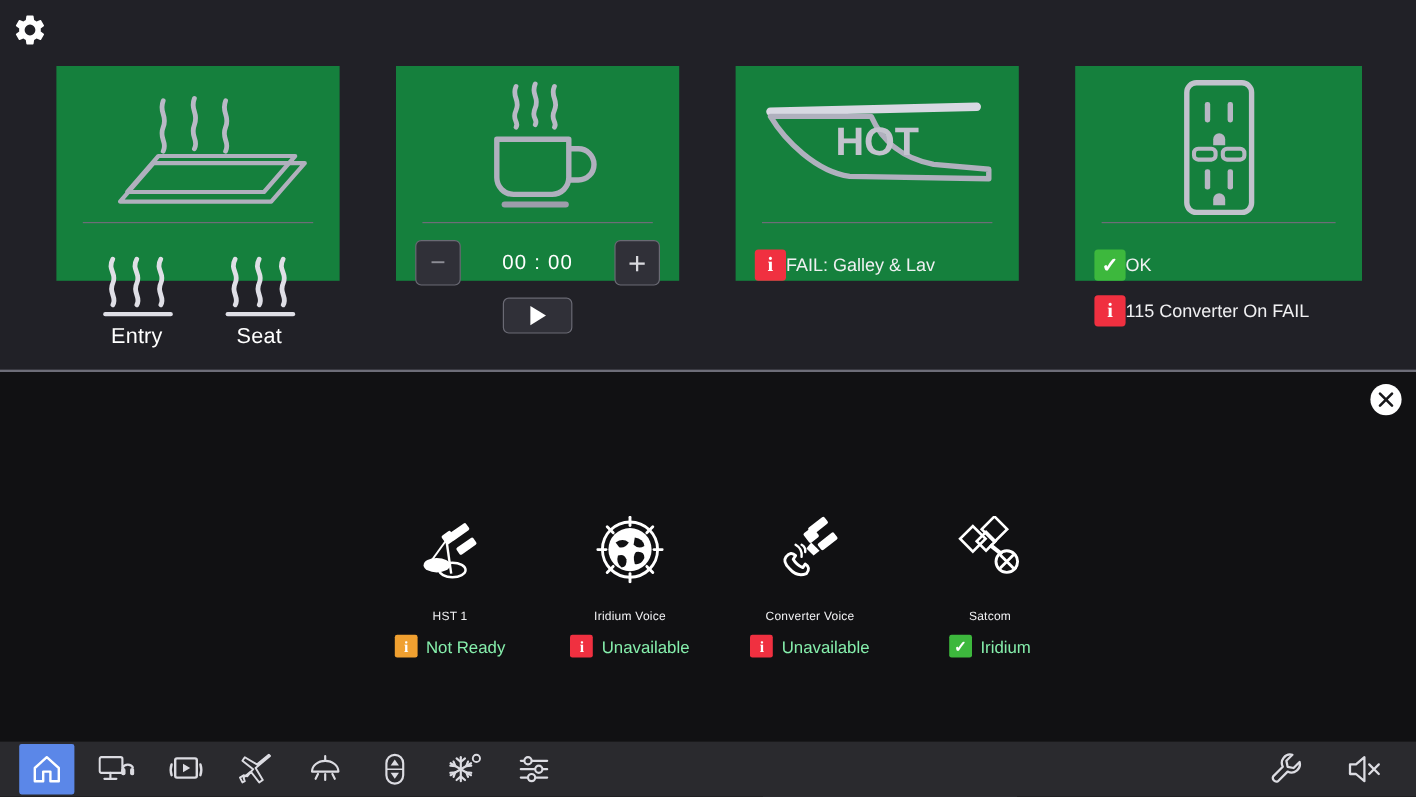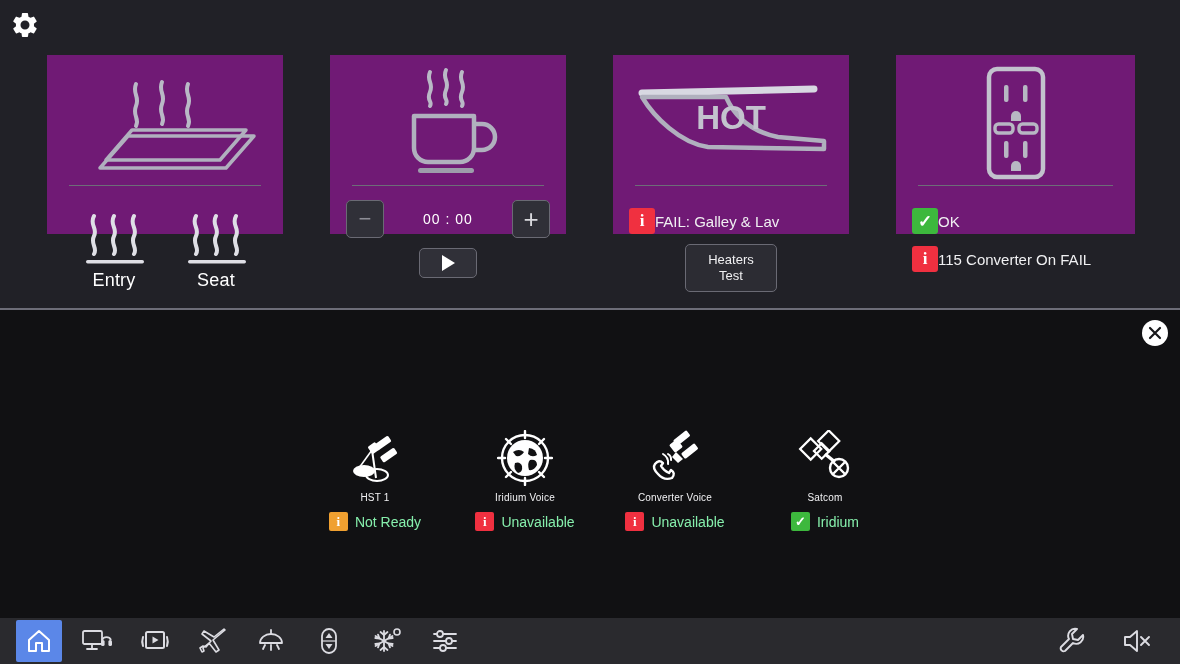--- a/index.html
+++ b/index.html
@@ -20,21 +20,21 @@
   }
   .gear-btn {
     position: absolute; left: 8px; top: 8px; width: 34px; height: 34px;
     display: flex; align-items: center; justify-content: center;
   }
   .cards-row {
     position: absolute; left: 0; top: 55px; height: 253px; width: 1180px;
   }
   .card {
     position: absolute; top: 0; width: 236px; height: 179px;
-    background: #701a75;
+    background: #15803d;
   }
   .card.c1 { left: 47px; }
   .card.c2 { left: 330px; }
   .card.c3 { left: 613px; }
   .card.c4 { left: 896px; width: 239px; }
 
   .card-icon {
     height: 130px; display: flex; align-items: center; justify-content: center;
     padding-top: 6px;
   }
@@ -52,21 +52,21 @@
   .timer-row {
     display: flex; align-items: center; justify-content: space-between;
     padding: 14px 16px 0;
   }
   .tbtn {
     width: 38px; height: 38px; border: 1px solid #6a6a74; border-radius: 5px;
     background: #303038; display: flex; align-items: center; justify-content: center;
     color: #d9d9de; font-size: 26px; line-height: 1;
   }
   .tbtn.minus { color: #8d8d96; font-size: 22px; }
-  .timer-val { font-size: 14px; color: #ffffff; letter-spacing: 1px; }
+  .timer-val { font-size: 17px; color: #ffffff; letter-spacing: 1px; }
   .play-wrap { display: flex; justify-content: center; padding-top: 10px; }
   .play-btn {
     width: 58px; height: 30px; border: 1px solid #6a6a74; border-radius: 5px;
     background: #303038; display: flex; align-items: center; justify-content: center;
   }
   .play-tri {
     width: 0; height: 0; border-left: 13px solid #ffffff;
     border-top: 8px solid transparent; border-bottom: 8px solid transparent;
   }
 
@@ -104,21 +104,21 @@
     position: absolute; right: 12px; top: 10px; width: 26px; height: 26px;
     border-radius: 50%; background: #ffffff;
     display: flex; align-items: center; justify-content: center;
   }
   .satrow {
     position: absolute; left: 300px; top: 118px; width: 600px;
     display: flex;
   }
   .satcell { width: 150px; display: flex; flex-direction: column; align-items: center; }
   .sat-icon { height: 58px; display: flex; align-items: flex-end; justify-content: center; }
-  .sat-name { font-size: 10px; color: #f2f2f4; margin-top: 6px; letter-spacing: .2px; }
+  .sat-name { font-size: 10px; color: #f2f2f4; margin-top: 23px; letter-spacing: .2px; }
   .sat-status { display: flex; align-items: center; gap: 7px; margin-top: 9px; }
   .sat-badge {
     width: 19px; height: 19px; border-radius: 2px;
     display: flex; align-items: center; justify-content: center;
     font-weight: bold; font-size: 13px; color: #ffffff;
     font-family: "Liberation Serif", serif;
   }
   .sat-badge.fail { background: #f03040; }
   .sat-badge.warn { background: #f0a030; }
   .sat-badge.ok   { background: #3db83d; }
@@ -234,26 +234,20 @@
             <path d="M14 22 L186 18" fill="none" stroke="#d8d8e2" stroke-width="7" stroke-linecap="round"></path>
             <path d="M14 26 C 26 46 52 72 80 76 L196 78 L196 70 L150 66 C 120 60 106 44 98 26 Z" fill="none" stroke="#b0b0be" stroke-width="4.5" stroke-linejoin="round"></path>
             <text x="103" y="58" font-family="&quot;Liberation Sans&quot;, sans-serif" font-size="33" font-weight="bold" fill="#c3c3ce" text-anchor="middle">HOT</text>
           </svg>
         </div>
         <div class="card-div"></div>
         <div class="card-body">
           <div class="status-row">
             <div class="badge fail">i</div>
             <div class="status-text">FAIL: Galley &amp; Lav</div>
-          </div>
-          <div class="test-wrap">
-            <div class="test-btn">
-              <span>Heaters</span>
-              <span>Test</span>
-            </div>
           </div>
         </div>
       </div>
 
       <div class="card c4">
         <div class="card-icon">
           <svg width="70" height="120" viewBox="0 0 70 120">
             <rect x="8" y="6" width="54" height="108" rx="8" fill="none" stroke="#c2c2cd" stroke-width="4.5"></rect>
             <rect x="23" y="22" width="4.5" height="17" rx="2" fill="#b7b7c3"></rect>
             <rect x="42" y="22" width="4.5" height="17" rx="2" fill="#b7b7c3"></rect>

